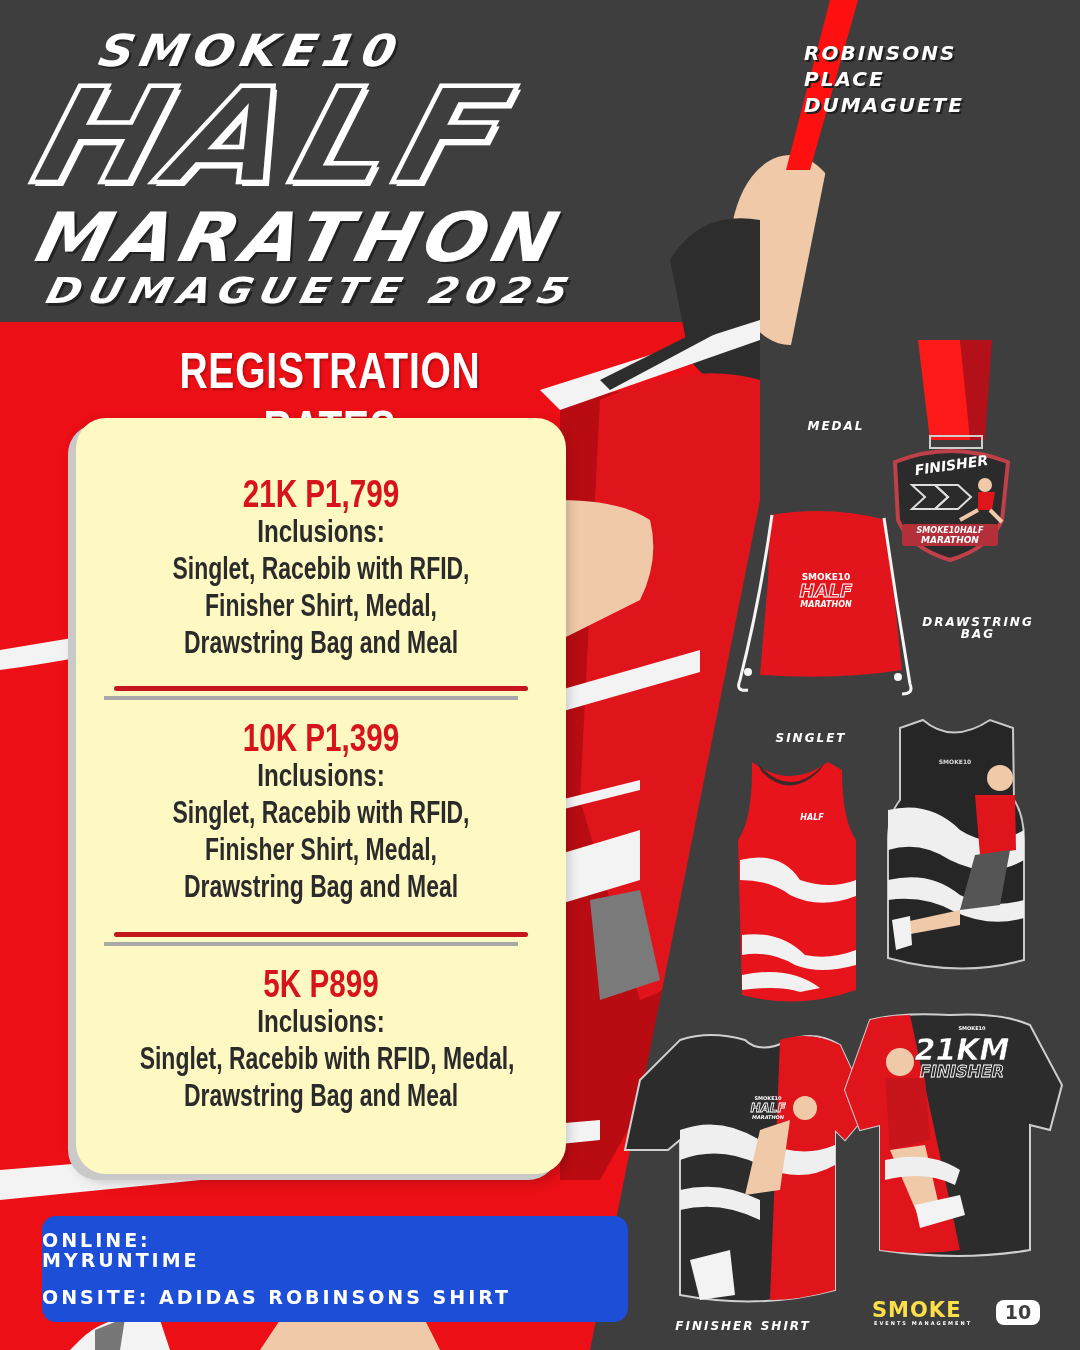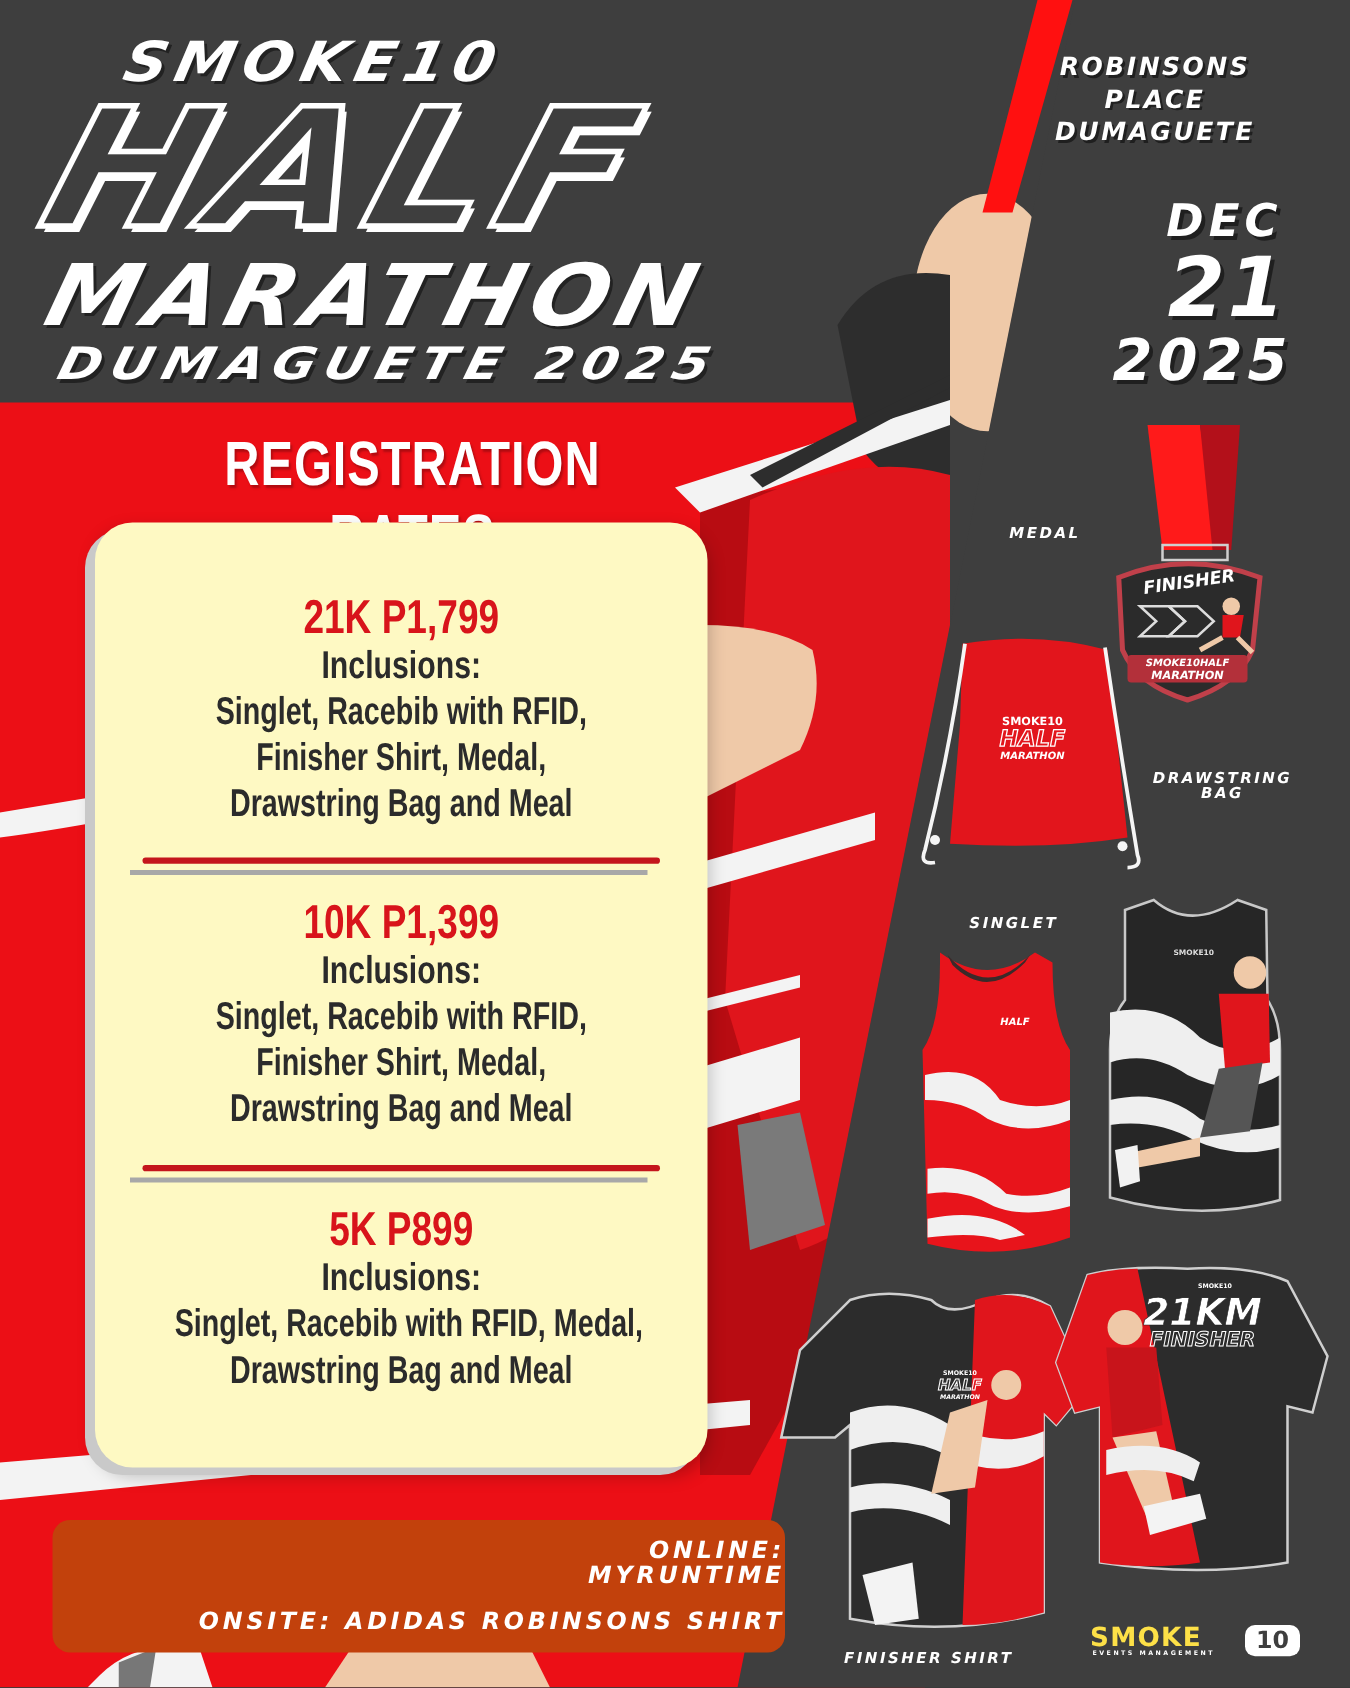--- a/index.html
+++ b/index.html
@@ -23,21 +23,21 @@
   .t-marathon { position: absolute; left: 48px; top: 200px; width: 640px;
     font-family: "DejaVu Sans", sans-serif; font-weight: 900; font-style: italic; font-size: 74px;
     letter-spacing: 6px; color: #fff; transform: skewX(-14deg) scaleY(0.92); transform-origin: left top;
     text-shadow: 3px 3px 0 #222; line-height: 80px; }
   .t-dumaguete { position: absolute; left: 52px; top: 272px; width: 620px;
     font-family: "DejaVu Sans", sans-serif; font-weight: 900; font-style: italic; font-size: 42px;
     letter-spacing: 7px; color: #fff; transform: skewX(-14deg) scaleY(0.85); transform-origin: left top;
     text-shadow: 3px 3px 0 #222; line-height: 46px; }
 
   
-  .venue { position: absolute; right: 36px; top: 40px; width: 240px; text-align: center;
+  .venue { position: absolute; right: 36px; top: 40px; width: 240px; text-align: left;
     font-family: "DejaVu Sans", sans-serif; font-weight: 900; font-style: italic; font-size: 20px;
     letter-spacing: 2px; line-height: 26px; color: #fff; text-shadow: 2px 2px 0 #1f1f1f; }
   .date { position: absolute; right: 46px; top: 158px; width: 230px; text-align: right;
     font-family: "DejaVu Sans", sans-serif; font-weight: 900; font-style: italic; color: #fff;
     text-shadow: 3px 3px 0 #1f1f1f; }
   .date .month { display: block; font-size: 36px; letter-spacing: 4px; line-height: 40px; padding-right: 8px; }
   .date .day { display: block; font-size: 66px; letter-spacing: 2px; line-height: 66px; padding-right: 4px; }
   .date .year { display: block; font-size: 46px; letter-spacing: 4px; line-height: 48px; }
 
   
@@ -54,22 +54,22 @@
   .tier .inc-label { display: block; font-family: "Liberation Sans", sans-serif; font-weight: 700;
     font-size: 31px; color: #2b2b2b; transform: scaleX(0.78); line-height: 36px; }
   .tier .inc-line { display: block; font-family: "Liberation Sans", sans-serif; font-weight: 700;
     font-size: 31px; color: #2b2b2b; line-height: 37px; white-space: nowrap; transform: scaleX(0.74); }
   .divider { position: absolute; left: 38px; width: 414px; }
   .divider .red { height: 5px; background: #c4161c; border-radius: 3px; }
   .divider .grey { height: 4px; background: #a8a8a8; width: 414px; margin-left: -10px; margin-top: 5px; }
 
   
   .reg-box { position: absolute; left: 42px; top: 1216px; width: 586px; height: 106px;
-    background: #c2410c; border-radius: 14px; text-align: right; color: #fff;
-    font-family: "DejaVu Sans", sans-serif; font-weight: 900; font-style: italic; }
+    background: #1d4ed8; border-radius: 14px; text-align: left; color: #fff;
+    font-family: "DejaVu Sans", sans-serif; font-weight: 900; }
   .reg-box .online { display: block; padding-top: 14px; font-size: 19px; letter-spacing: 3px; line-height: 20px; }
   .reg-box .online-val { display: block; font-size: 19px; letter-spacing: 3px; line-height: 20px; }
   .reg-box .onsite { display: block; margin-top: 16px; font-size: 19px; letter-spacing: 3px; line-height: 22px; }
 
   
   .plabel { position: absolute; color: #fff; font-family: "DejaVu Sans", sans-serif; font-weight: 900;
     font-style: italic; font-size: 12px; letter-spacing: 2px; line-height: 12px; text-align: center; }
 
   
   .logo { position: absolute; left: 872px; top: 1299px; width: 170px; height: 30px; }
@@ -202,25 +202,20 @@
   <div class="t-half">HALF</div>
   <div class="t-marathon">MARATHON</div>
   <div class="t-dumaguete">DUMAGUETE 2025</div>
 
   <div class="venue">
     <div>ROBINSONS</div>
     <div>PLACE</div>
     <div>DUMAGUETE</div>
   </div>
 
-  <div class="date">
-    <span class="month">DEC</span>
-    <span class="day">21</span>
-    <span class="year">2025</span>
-  </div>
 
   <div class="reg-title">REGISTRATION RATES</div>
 
   <div class="card">
     <div class="tier" style="top:56px;">
       <span class="price">21K P1,799</span>
       <span class="inc-label">Inclusions:</span>
       <span class="inc-line">Singlet, Racebib with RFID,</span>
       <span class="inc-line">Finisher Shirt, Medal,</span>
       <span class="inc-line">Drawstring Bag and Meal</span>

